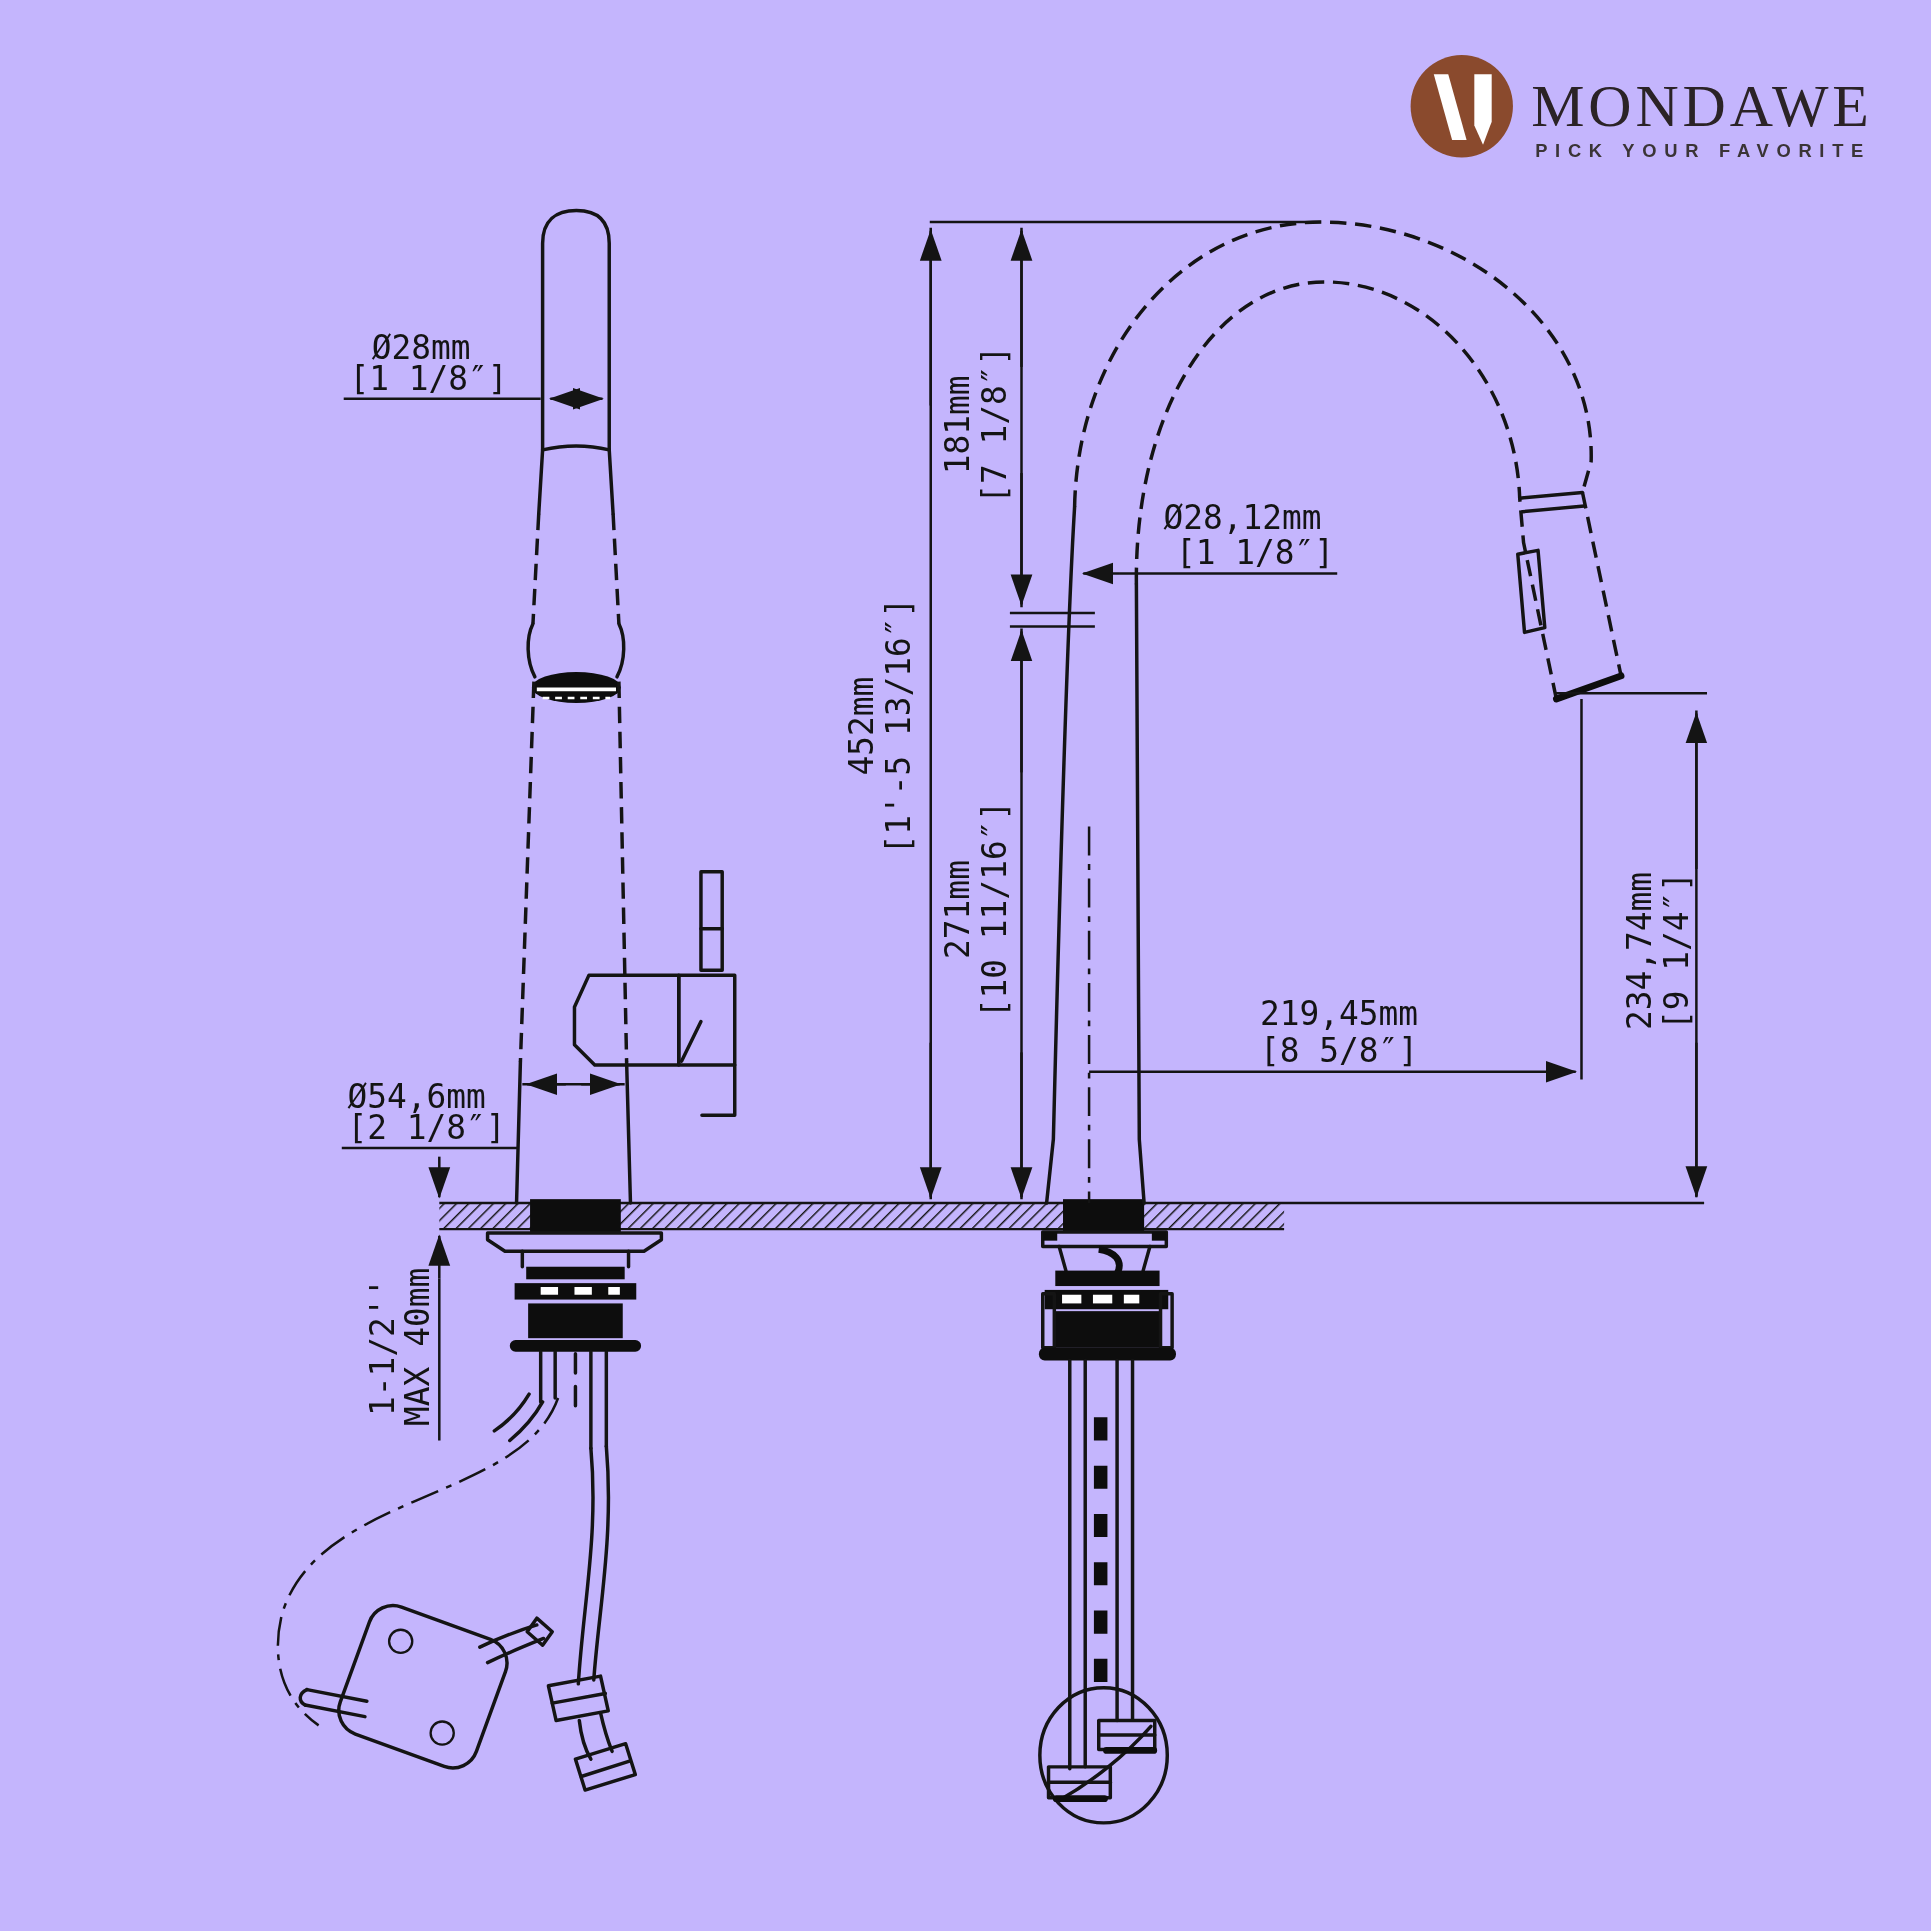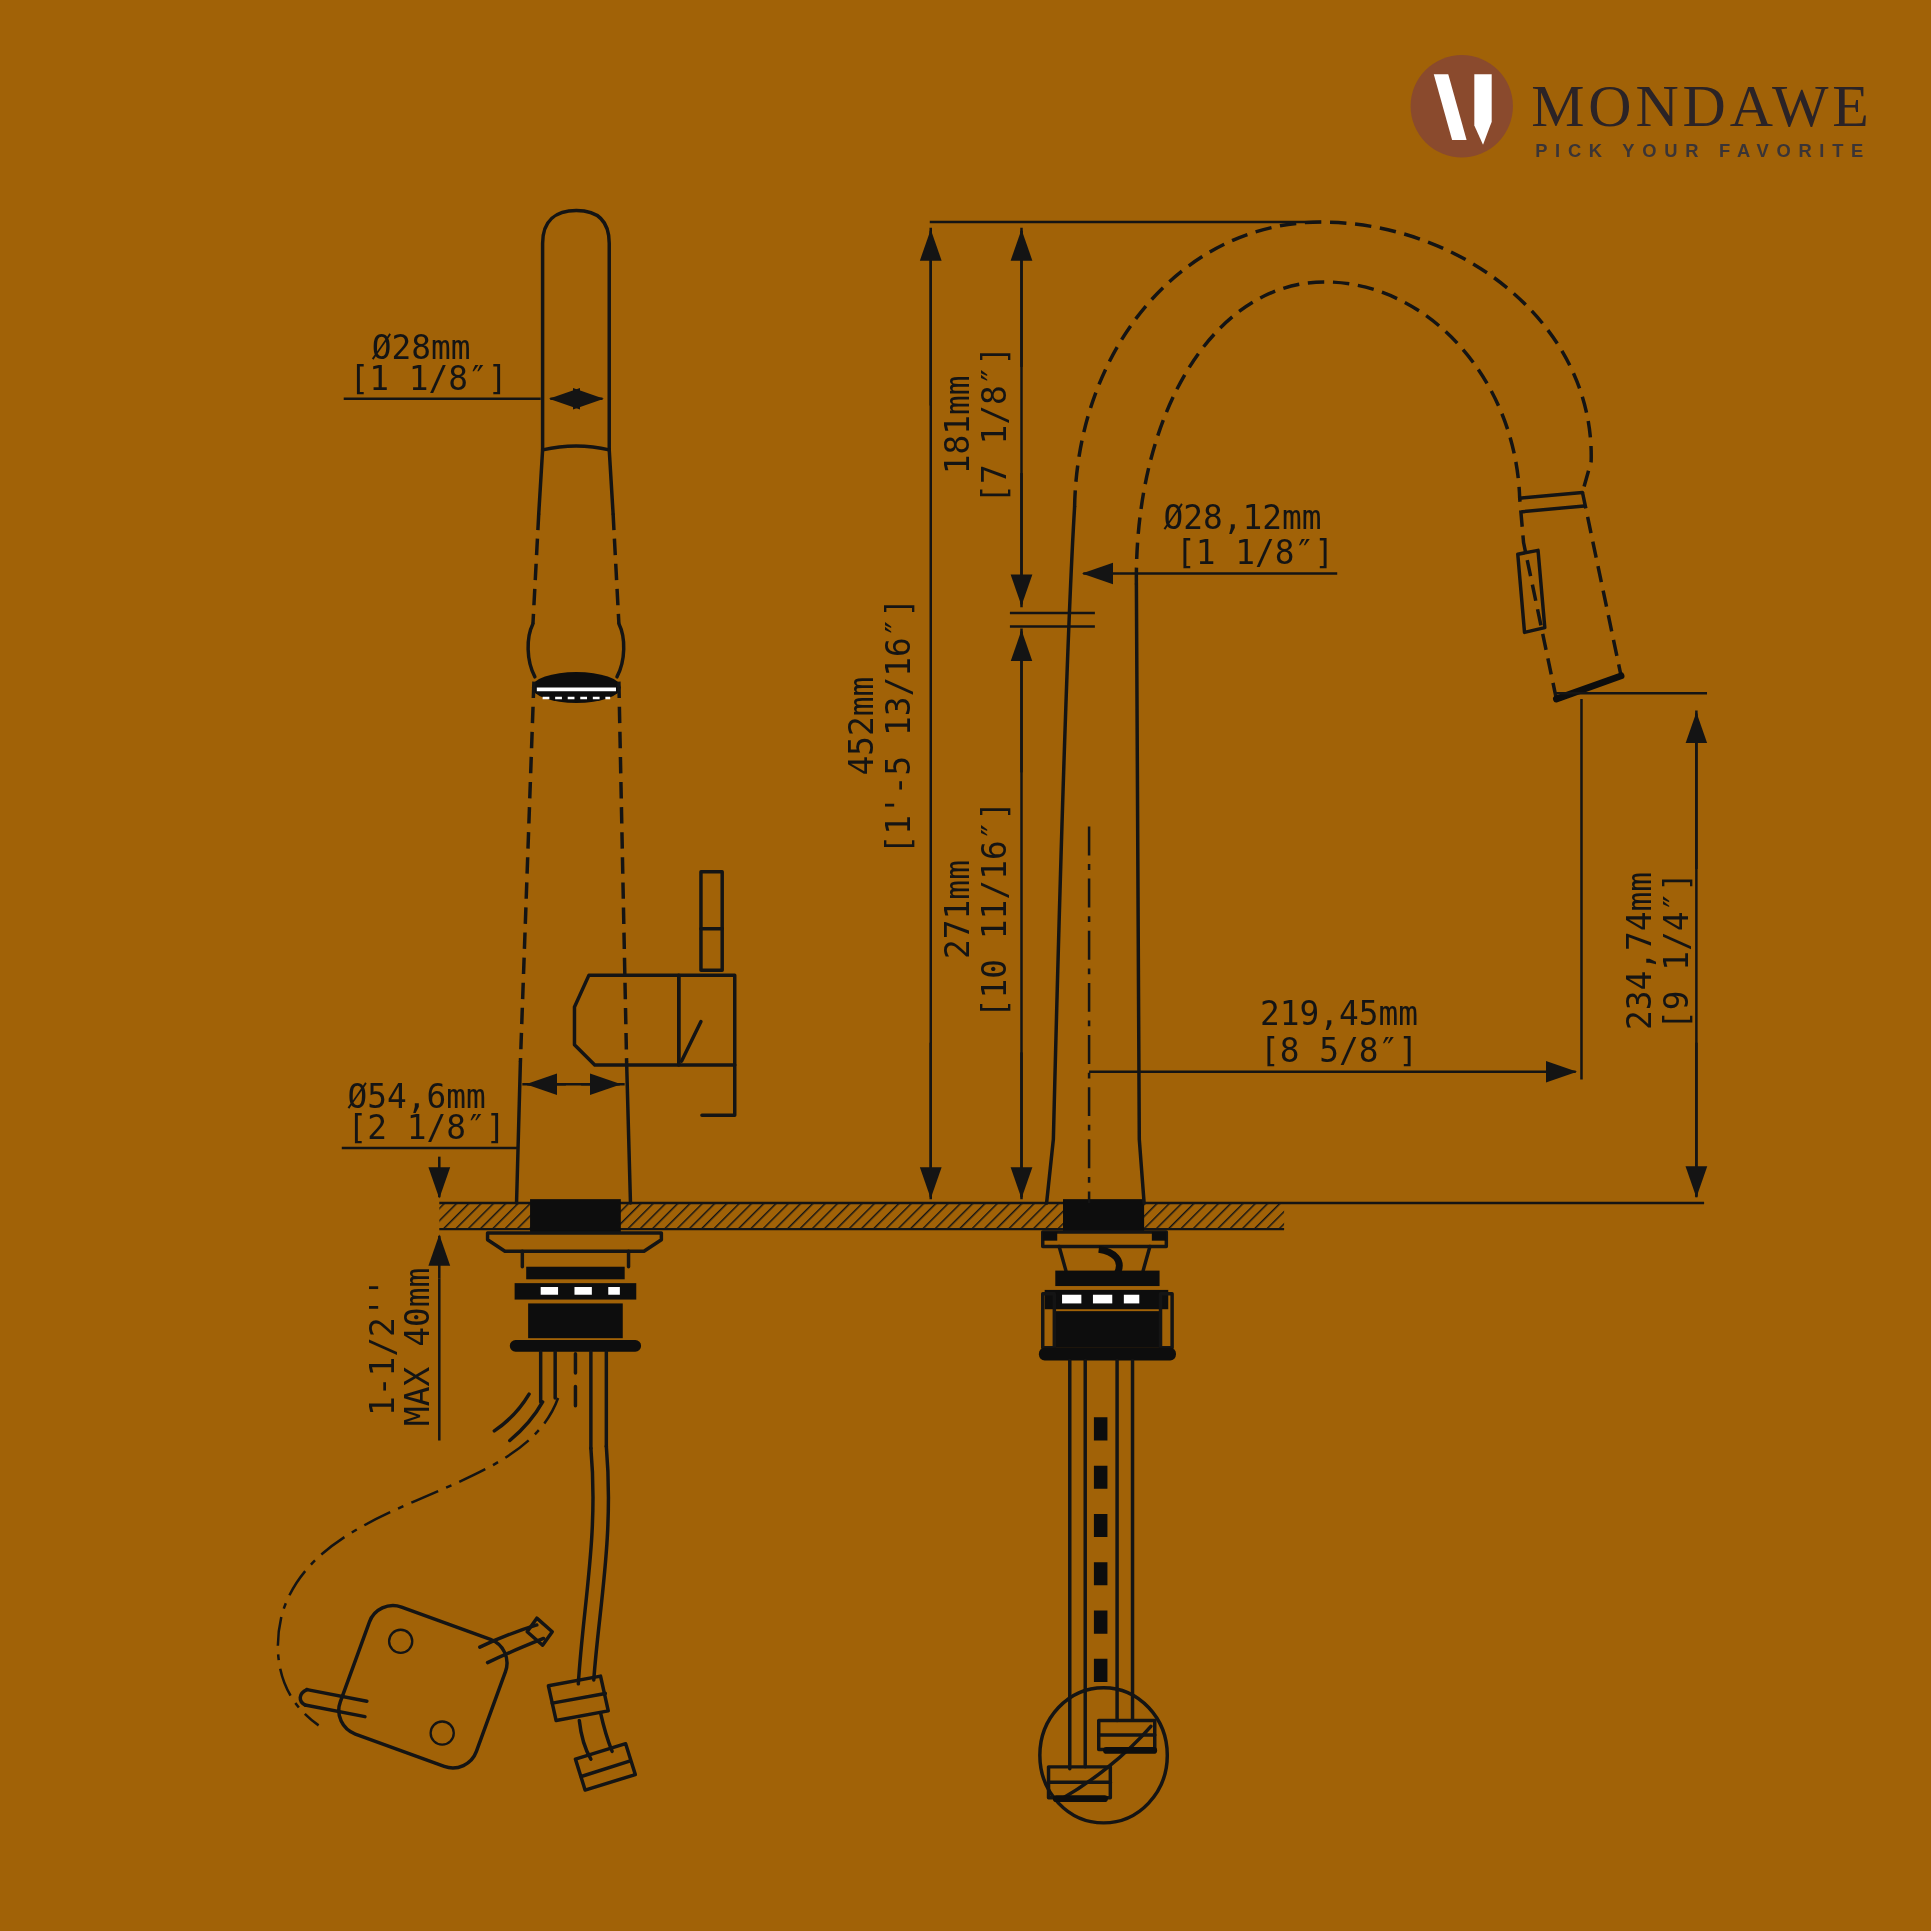--- a/index.html
+++ b/index.html
@@ -1,16 +1,16 @@
 <!DOCTYPE html>
 <html><head>
 <meta charset="utf-8">
 <style>
   html,body{margin:0;padding:0;background:#ffffff;}
-  .stage{position:relative;width:1931px;height:1931px;background:#a16207;overflow:hidden;
+  .stage{position:relative;width:1931px;height:1931px;background:#c4b5fd;overflow:hidden;
          font-family:"DejaVu Sans Mono", monospace;}
   svg{position:absolute;left:0;top:0;}
   .ln{stroke:#141414;stroke-width:3.6;fill:none;stroke-linecap:round;stroke-linejoin:round;}
   .lnthin{stroke:#141414;stroke-width:2.4;fill:none;}
   .lndash{stroke:#141414;stroke-width:3.6;fill:none;stroke-dasharray:17 9;stroke-linecap:butt;}
   .lncdash{stroke:#141414;stroke-width:2.6;fill:none;stroke-dasharray:30 9 6 9;}
   .dim{stroke:#141414;stroke-width:2.6;fill:none;}
   .thick{stroke:#0d0d0d;stroke-width:7;fill:none;stroke-linecap:round;}
   .blk{fill:#0d0d0d;stroke:none;}
   .wht{fill:#ffffff;stroke:none;}

